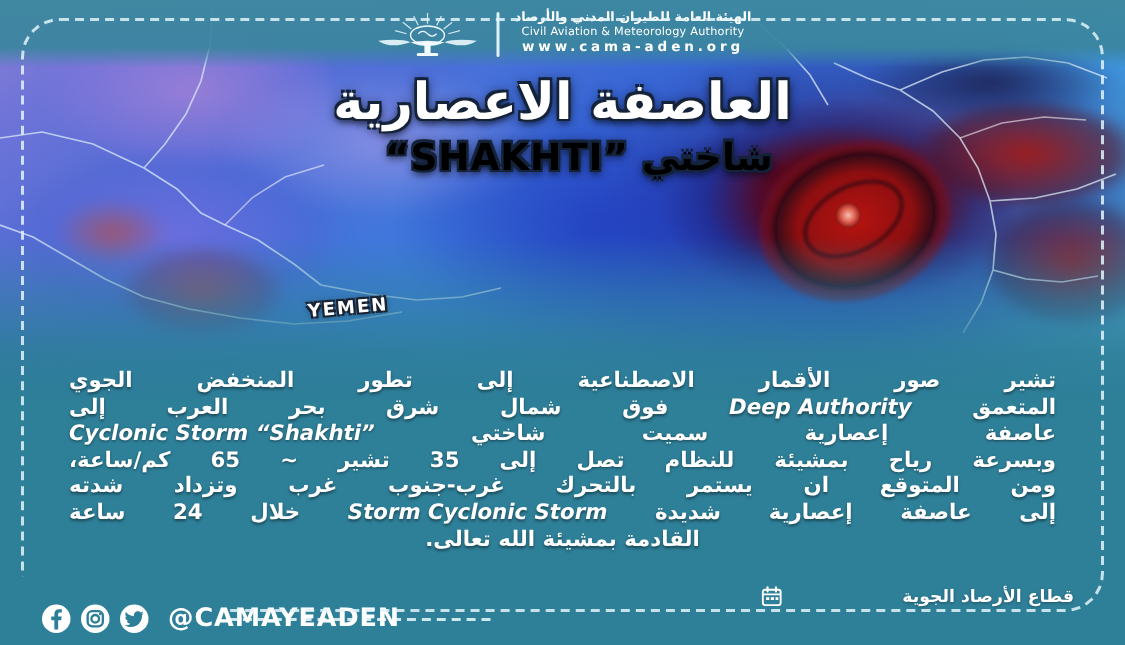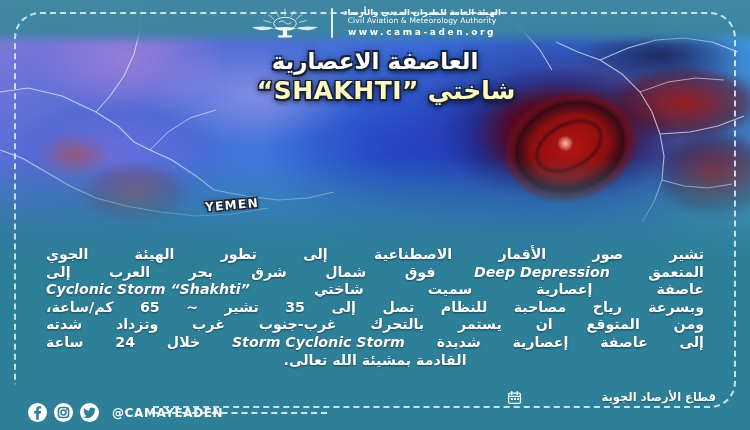--- a/index.html
+++ b/index.html
@@ -97,29 +97,29 @@
   .brand-url { font-size:9px; font-weight:bold; letter-spacing:2.6px; direction:ltr; margin-top:1px; }
   .brand-div { width:2px; height:30px; background:#dff2f8; border-radius:1px; }
   .emblem { width:72px; height:34px; }
 
   
   .title-block {
     position:absolute; left:0; top:48px; width:750px; text-align:center;
     pointer-events:none;
   }
   .title-1 {
-    font-size:23px; font-weight:bold; color:#ffffff; letter-spacing:.5px;
+    font-size:34px; font-weight:bold; color:#ffffff; letter-spacing:.5px;
     text-shadow:
       -1.6px -1.6px 0 #15233a, 1.6px -1.6px 0 #15233a,
       -1.6px 1.6px 0 #15233a, 1.6px 1.6px 0 #15233a,
       0 0 8px rgba(10,20,40,.85), 0 3px 5px rgba(0,0,0,.6);
   }
   .title-2 {
     margin-top:2px;
-    font-size:25px; font-weight:bold; color:#fef9c3; letter-spacing:.5px;
+    font-size:25px; font-weight:bold; color:#000000; letter-spacing:.5px;
     text-shadow:
       -1.5px -1.5px 0 #15233a, 1.5px -1.5px 0 #15233a,
       -1.5px 1.5px 0 #15233a, 1.5px 1.5px 0 #15233a,
       0 0 8px rgba(10,20,40,.85), 0 3px 5px rgba(0,0,0,.6);
     padding-left: 22px;
   }
   .title-2 .lat { direction:ltr; display:inline-block; }
 
   
   .yemen-label {
@@ -161,21 +161,21 @@
     display:flex; align-items:center; gap:6px; direction:rtl;
   }
   .date-text { color:#ffffff; font-size:11.5px; font-weight:bold; }
   .cal-icon { width:15px; height:15px; }
   .social {
     position:absolute; left:28px; bottom:8px;
     display:flex; align-items:center; gap:7px; direction:ltr;
   }
   .sic { width:19px; height:19px; border-radius:50%; background:#ffffff;
     display:flex; align-items:center; justify-content:center; }
-  .handle { color:#ffffff; font-size:12px; font-weight:bold; letter-spacing:.6px;
+  .handle { color:#ffffff; font-size:17px; font-weight:bold; letter-spacing:.6px;
     margin-left:6px; direction:ltr; }
   .foot-dash {
     position:absolute; left:152px; bottom:16px; width:175px; height:0;
     border-top:2px dashed #cfe8f0;
   }
 
   
   .frame {
     position:absolute; left:14px; top:12px; width:722px; height:396px;
     border:2px dashed rgba(225,244,250,.85);
@@ -264,35 +264,35 @@
     <div class="title-1">العاصفة الاعصارية</div>
     <div class="title-2">
       <span>شاختي</span>
       <span class="lat">“SHAKHTI”</span>
     </div>
   </div>
 
   <div class="yemen-label">YEMEN</div>
 
   <div class="body-panel">
-    <div class="body-line">تشير صور الأقمار الاصطناعية إلى تطور الهيئة الجوي</div>
+    <div class="body-line">تشير صور الأقمار الاصطناعية إلى تطور المنخفض الجوي</div>
 
     <div class="body-line">
       <span>المتعمق</span>
-      <span class="lat">Deep Depression</span>
+      <span class="lat">Deep Authority</span>
       <span>فوق شمال شرق بحر العرب إلى</span>
     </div>
 
     <div class="body-line">
       <span>عاصفة إعصارية سميت شاختي</span>
       <span class="lat">Cyclonic Storm “Shakhti”</span>
     </div>
 
     <div class="body-line">
-      <span>وبسرعة رياح مصاحبة للنظام تصل إلى</span>
+      <span>وبسرعة رياح بمشيئة للنظام تصل إلى</span>
       <span class="num">35</span>
       <span>تشير ~</span>
       <span class="num">65</span>
       <span>كم/ساعة،</span>
     </div>
 
     <div class="body-line">ومن المتوقع ان يستمر بالتحرك غرب-جنوب غرب وتزداد شدته</div>
 
     <div class="body-line">
       <span>إلى عاصفة إعصارية شديدة</span>

